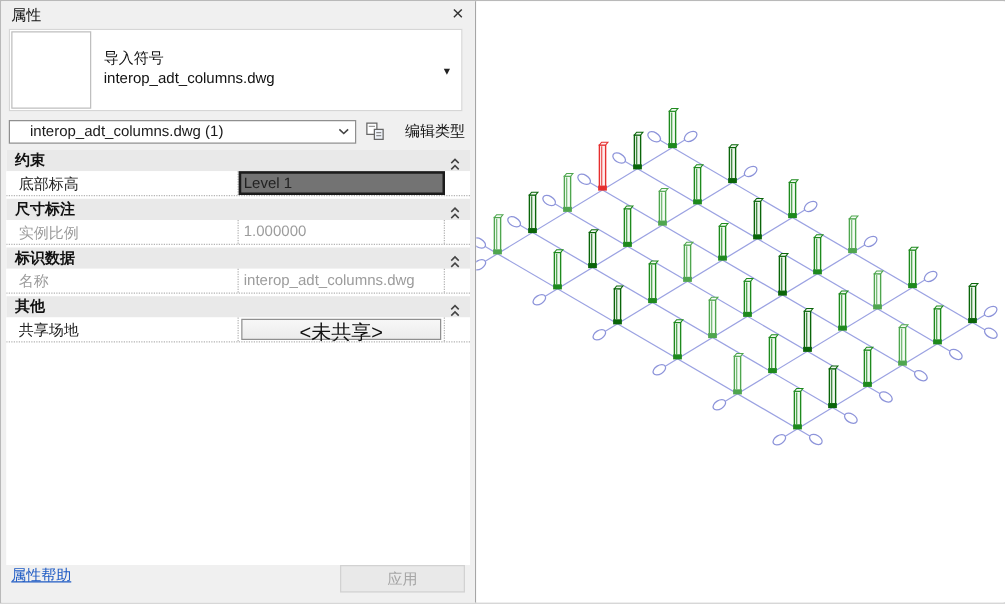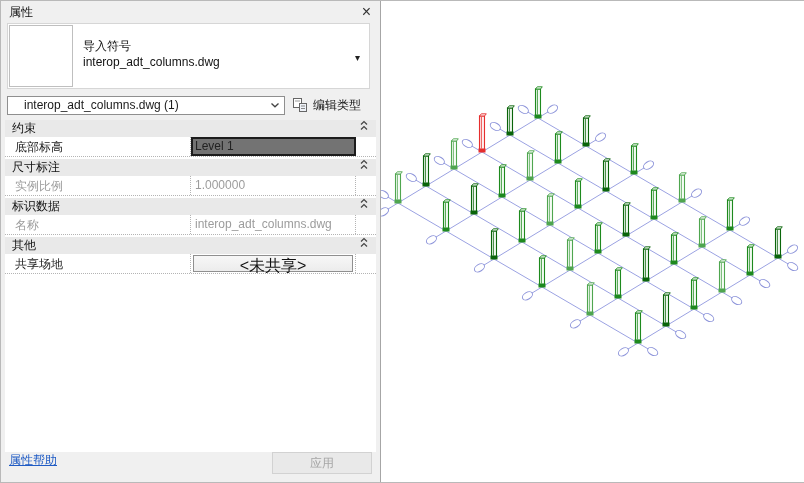--- a/index.html
+++ b/index.html
@@ -35,30 +35,30 @@
   .dd-arrow { position:absolute; right:9px; top:28px; font-size:10px; color:#222; }
 
   .combo-row { display:flex; margin:2px 6px 3px 6px; height:20px; flex:none; align-items:center; }
   .combo {
     width:278px; height:19px; background:#fff; border:1px solid #8f8f8f;
     display:flex; align-items:center; justify-content:space-between;
     padding:0 4px 0 4px; cursor:pointer;
   }
   .combo-label { white-space:nowrap; overflow:hidden;margin-left:12px; }
   .edit-type {
-    display:flex; align-items:center; gap:5px; border:none; background:transparent;
+    display:flex; align-items:center; gap:16px; border:none; background:transparent;
     margin-left:7px; font-size:12px; font-family:inherit; color:#111; cursor:pointer; padding:0;
   }
 
   
   .prop-grid { flex:1; background:#fff; margin:2px 4px 0 4px; overflow:hidden; }
   .sec { margin-bottom:2px; }
   .sec-header {
-    height:17px; background:#e9e9e9; display:flex; align-items:flex-start;
-    justify-content:space-between; padding:0 7px 0 7px; color:#111; cursor:pointer;
+    height:17px; background:#e9e9e9; display:flex; align-items:flex-end;
+    justify-content:space-between; padding:0 7px 0 7px; color:#111; cursor:pointer;font-weight:bold;
   }
   .prow {
     display:flex; height:20px; background:#fff;
     border-bottom:1px dotted #b4b4b4; align-items:stretch;
   }
   .plabel {
     width:186px; flex:none; padding:2px 0 0 10px;
     border-right:1px dotted #b4b4b4; color:#222;
     white-space:nowrap; overflow:hidden;
   }

